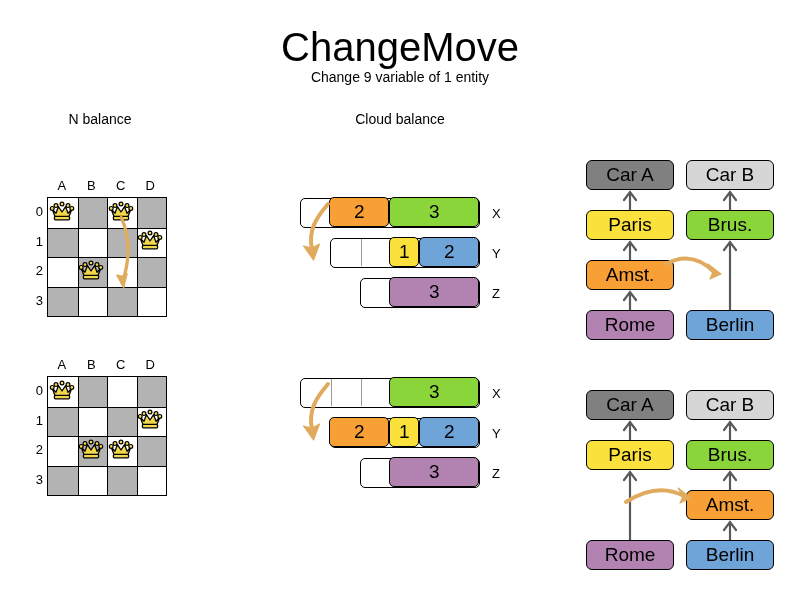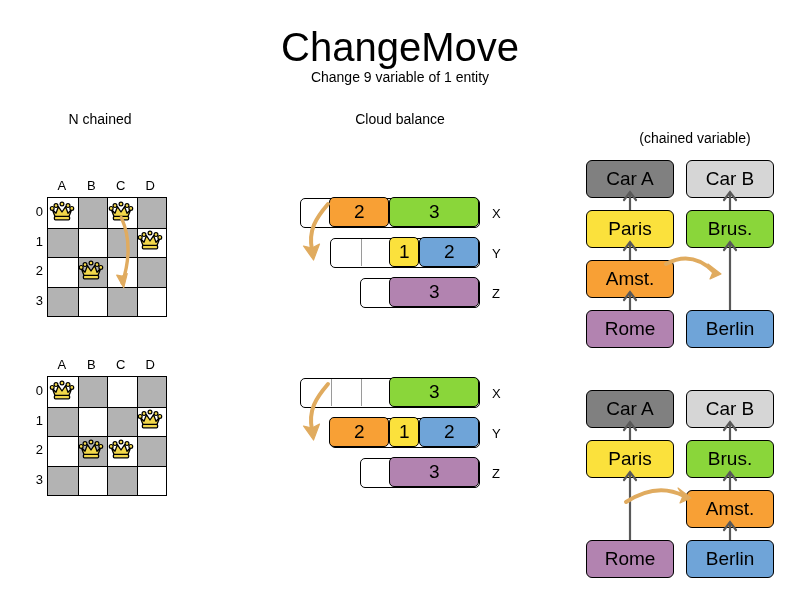--- a/index.html
+++ b/index.html
@@ -43,41 +43,40 @@
     position:absolute;top:-1.6px;height:30px;box-sizing:border-box;
     border:1.6px solid #000;border-radius:5px;
     display:flex;align-items:center;justify-content:center;
     font-size:19px;color:#000;
   }
   .divider{position:absolute;top:0;width:1px;height:26.8px;background:#9a9a9a;}
   .bar-lab{position:absolute;font-size:13px;line-height:15px;}
 
   
   .node{
-    position:absolute;width:88px;height:38px;border:1.6px solid #000;
+    position:absolute;width:88px;height:30px;border:1.6px solid #000;
     border-radius:6px;box-sizing:border-box;
     display:flex;align-items:center;justify-content:center;
     font-size:19px;color:#000;
   }
 
   svg{display:block;overflow:visible;}
 </style>
 </head>
 <body>
 
 <div class="stage">
 
   <div class="abs" id="title">ChangeMove</div>
   <div class="abs" id="subtitle">Change 9 variable of 1 entity</div>
 
-  <div class="abs col-head" style="left:20px;top:110px;width:160px;">N chained</div>
+  <div class="abs col-head" style="left:20px;top:110px;width:160px;">N balance</div>
 
   <div class="abs col-head" style="left:320px;top:110px;width:160px;">Cloud balance</div>
 
-  <div class="abs col-head" style="left:610px;top:129px;width:170px;">(chained variable)</div>
 
   <div class="abs" id="nq-before">
       <div class="file-lab" style="left: 47px; top: 178px; width: 29.5px;">A</div>
       <div class="file-lab" style="left: 76.5px; top: 178px; width: 29.5px;">B</div>
       <div class="file-lab" style="left: 106px; top: 178px; width: 29.5px;">C</div>
       <div class="file-lab" style="left: 135.5px; top: 178px; width: 29.5px;">D</div>
       <div class="rank-lab" style="left: 29px; top: 204px;">0</div>
       <div class="rank-lab" style="left: 29px; top: 233.5px;">1</div>
       <div class="rank-lab" style="left: 29px; top: 263px;">2</div>
       <div class="rank-lab" style="left: 29px; top: 292.5px;">3</div>

